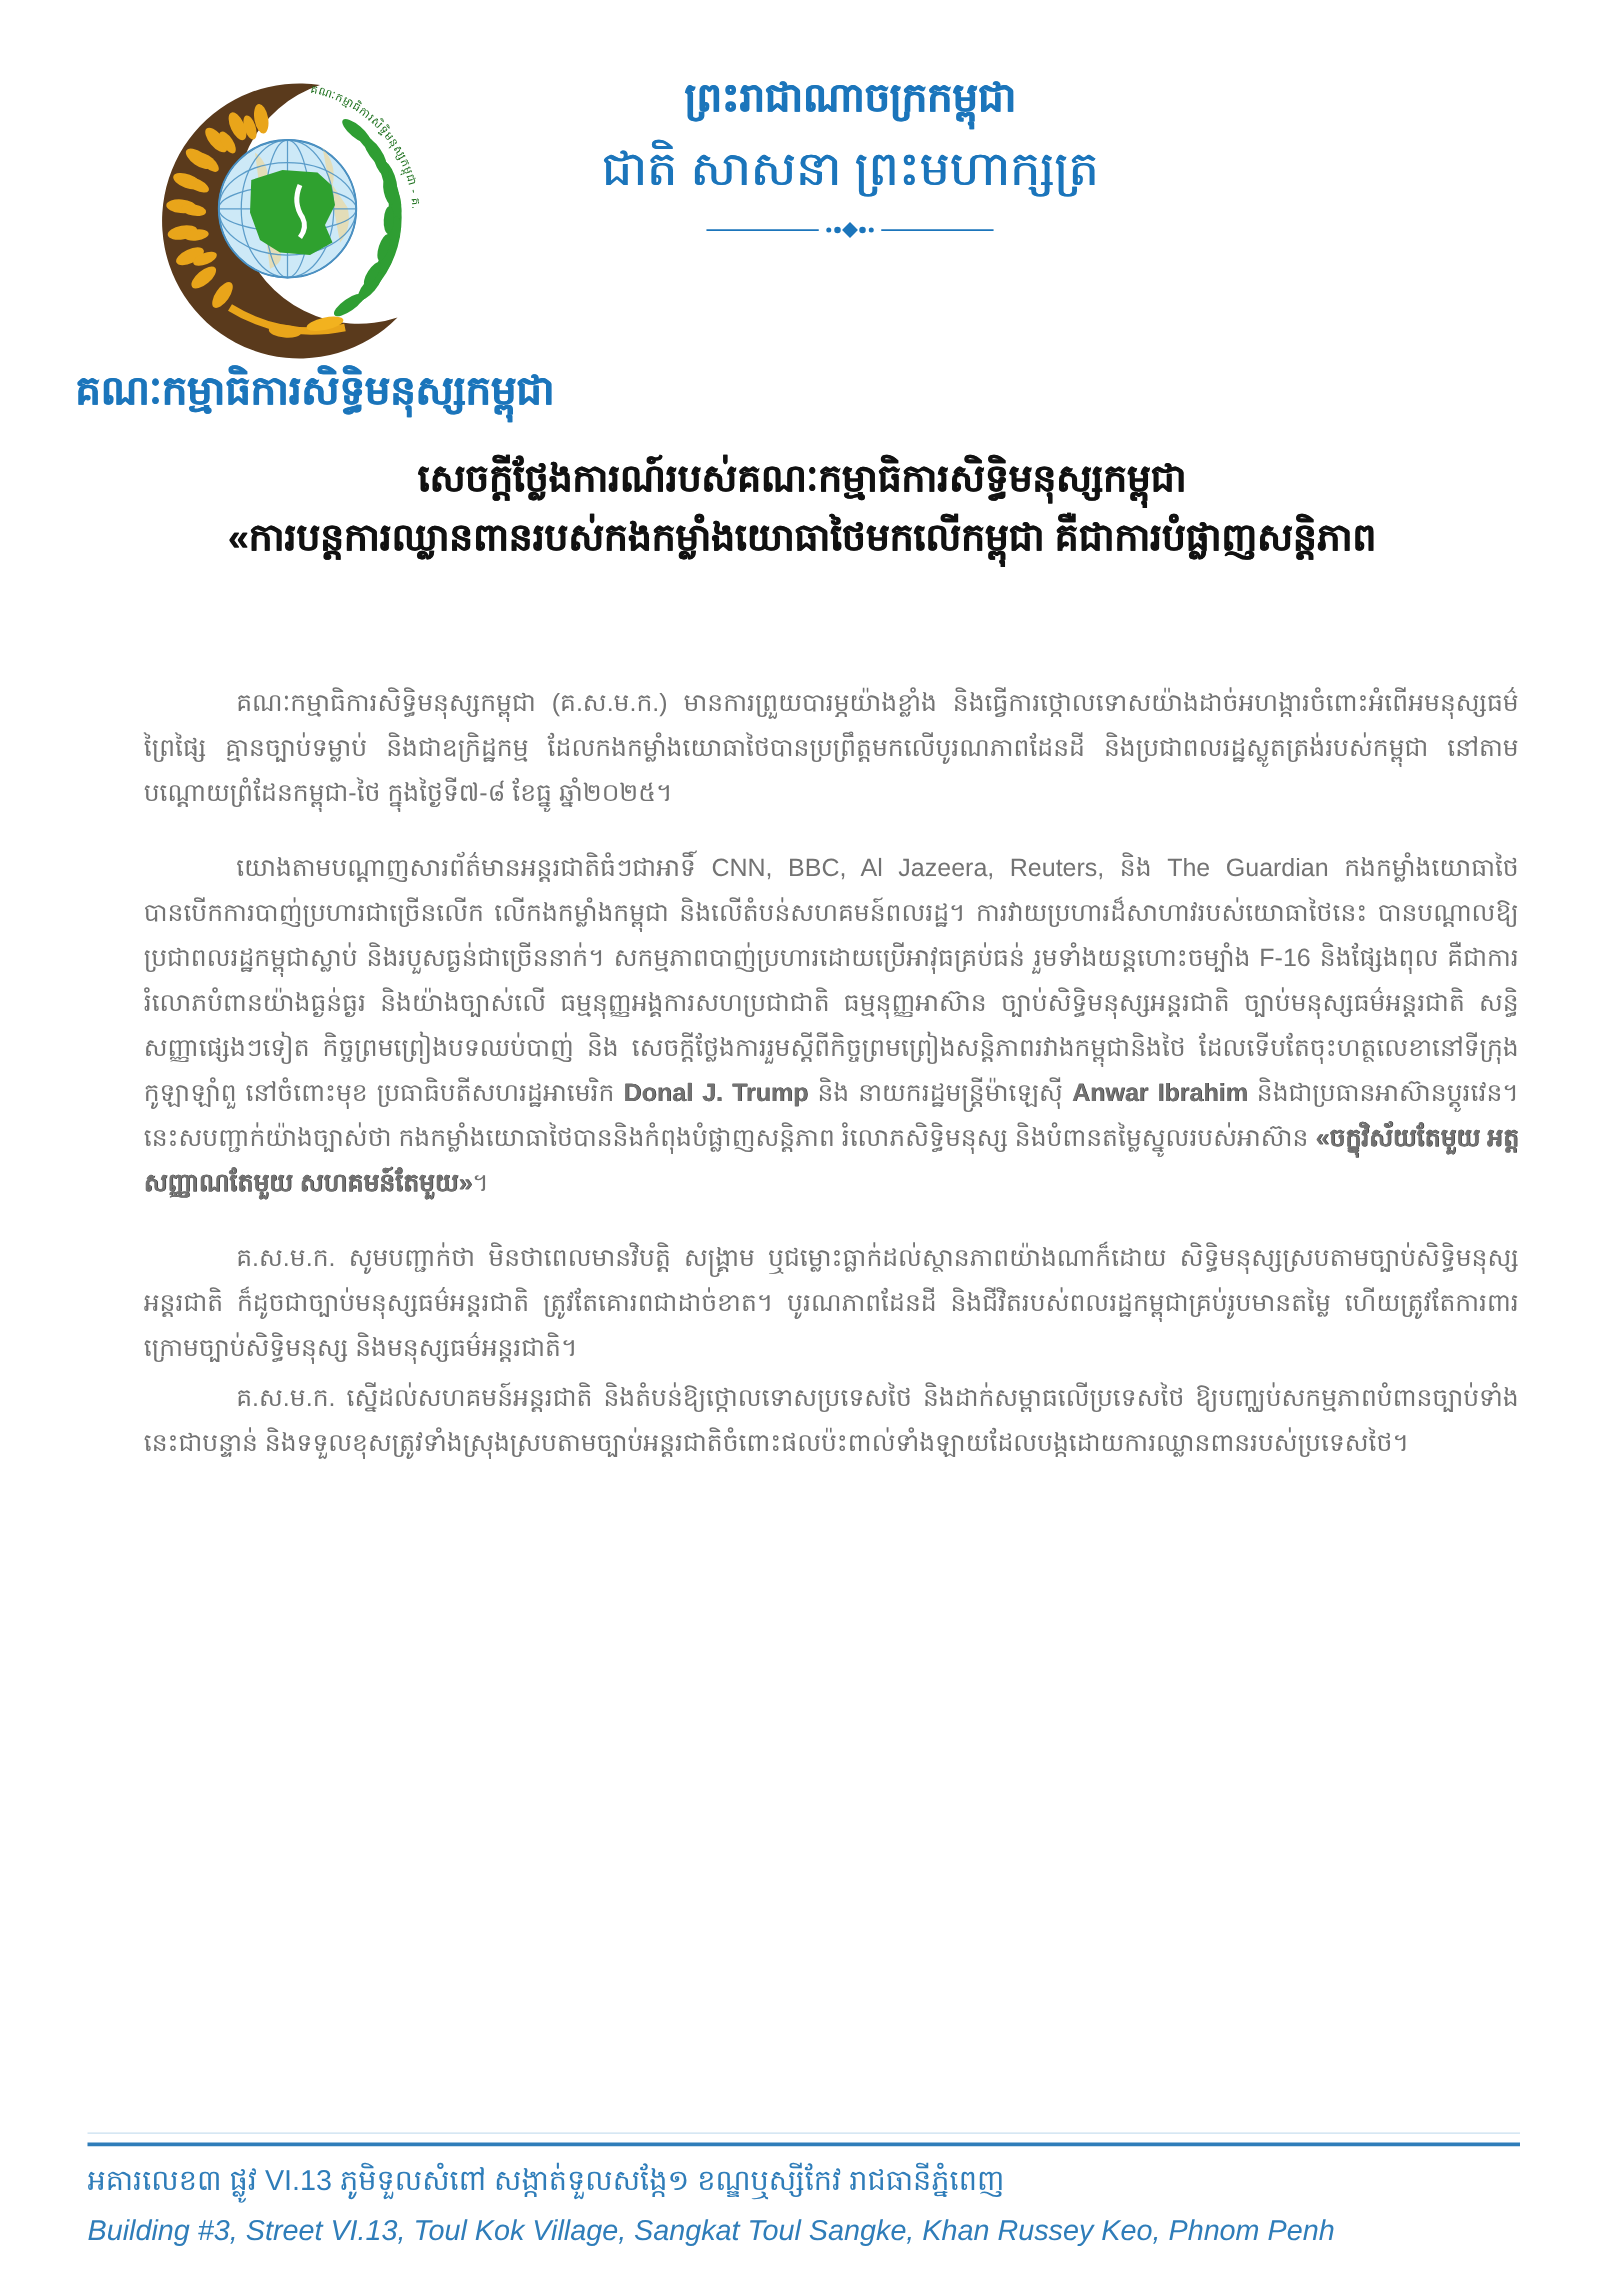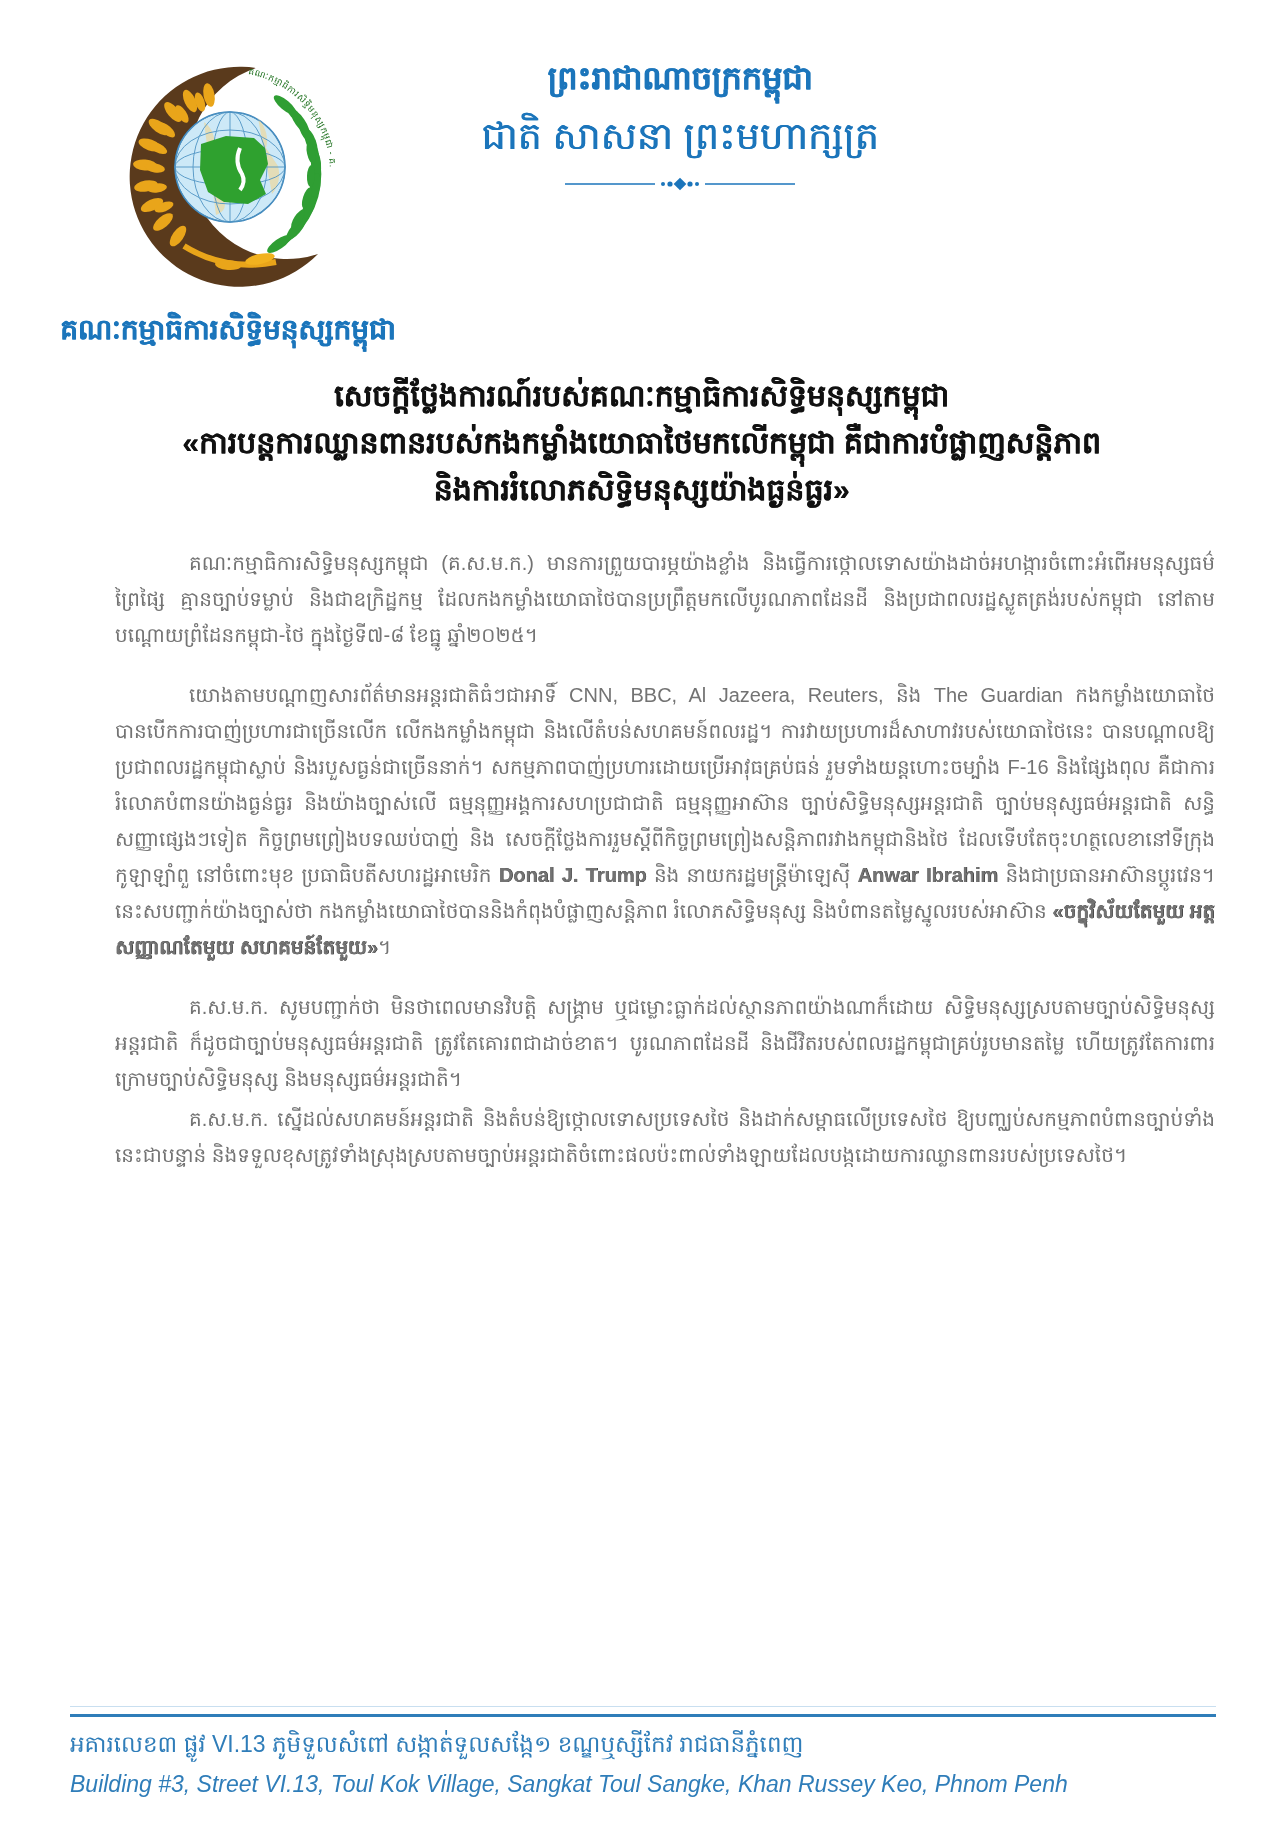--- a/index.html
+++ b/index.html
@@ -16,27 +16,26 @@
     position:absolute;left:380px;top:52px;width:600px;
     text-align:center;color:#1b75bb;
   }
   .kingdom-line1{font-size:32px;font-weight:bold;line-height:52px;
     text-shadow:0.6px 0 0 #1b75bb;}
   .kingdom-line2{font-size:38px;font-weight:normal;line-height:52px;margin-top:6px;
     text-shadow:0.6px 0 0 #1b75bb;}
   .ornament{margin-top:14px;}
   .org-name{
     position:absolute;left:60px;top:292px;width:560px;
-    font-size:28px;font-weight:bold;color:#1b75bb;
+    font-size:32px;font-weight:bold;color:#1b75bb;
     text-shadow:0.6px 0 0 #1b75bb;
-    margin-top:20px;
   }
   
   .title-block{
-    position:absolute;left:70px;top:372px;width:1143px;
+    position:absolute;left:70px;top:360px;width:1143px;
     text-align:center;color:#111111;font-weight:bold;
   }
   .title-line{font-size:30px;line-height:47px;text-shadow:0.4px 0 0 #111;}
   
   .body-text{
     position:absolute;left:115px;top:545px;width:1100px;
   }
   .para{
     margin:0 0 24px 0;
     text-align:justify;
@@ -157,21 +156,20 @@
         <circle cx="132" cy="8" r="2" fill="#1b75bb"></circle>
       </svg>
     </div>
   </div>
 
   <div class="org-name">គណៈកម្មាធិការសិទ្ធិមនុស្សកម្ពុជា</div>
 
   <div class="title-block">
     <div class="title-line">សេចក្តីថ្លែងការណ៍របស់គណៈកម្មាធិការសិទ្ធិមនុស្សកម្ពុជា</div>
     <div class="title-line">«ការបន្តការឈ្លានពានរបស់កងកម្លាំងយោធាថៃមកលើកម្ពុជា គឺជាការបំផ្លាញសន្តិភាព</div>
-    <div class="title-line">និងការរំលោភសិទ្ធិមនុស្សយ៉ាងធ្ងន់ធ្ងរ»</div>
   </div>
 
   <div class="body-text">
       <p class="para"><span>គណៈកម្មាធិការសិទ្ធិមនុស្សកម្ពុជា (គ.ស.ម.ក.) មានការព្រួយបារម្ភយ៉ាងខ្លាំង និងធ្វើការថ្កោលទោសយ៉ាងដាច់អហង្ការចំពោះអំពើអមនុស្សធម៌ ព្រៃផ្សៃ គ្មានច្បាប់ទម្លាប់ និងជាឧក្រិដ្ឋកម្ម ដែលកងកម្លាំងយោធាថៃបានប្រព្រឹត្តមកលើបូរណភាពដែនដី និងប្រជាពលរដ្ឋស្លូតត្រង់របស់កម្ពុជា នៅតាមបណ្តោយព្រំដែនកម្ពុជា-ថៃ ក្នុងថ្ងៃទី៧-៨ ខែធ្នូ ឆ្នាំ២០២៥។</span></p>
       <p class="para"><span>យោងតាមបណ្តាញសារព័ត៌មានអន្តរជាតិធំៗជាអាទិ៍ CNN, BBC, Al Jazeera, Reuters, និង The Guardian កងកម្លាំងយោធាថៃបានបើកការបាញ់ប្រហារជាច្រើនលើក លើកងកម្លាំងកម្ពុជា និងលើតំបន់សហគមន៍ពលរដ្ឋ។ ការវាយប្រហារដ៏សាហាវរបស់យោធាថៃនេះ បានបណ្តាលឱ្យប្រជាពលរដ្ឋកម្ពុជាស្លាប់ និងរបួសធ្ងន់ជាច្រើននាក់។ សកម្មភាពបាញ់ប្រហារដោយប្រើអាវុធគ្រប់ធន់ រួមទាំងយន្តហោះចម្បាំង F-16 និងផ្សែងពុល គឺជាការរំលោភបំពានយ៉ាងធ្ងន់ធ្ងរ និងយ៉ាងច្បាស់លើ ធម្មនុញ្ញអង្គការសហប្រជាជាតិ ធម្មនុញ្ញអាស៊ាន ច្បាប់សិទ្ធិមនុស្សអន្តរជាតិ ច្បាប់មនុស្សធម៌អន្តរជាតិ សន្ធិសញ្ញាផ្សេងៗទៀត កិច្ចព្រមព្រៀងបទឈប់បាញ់ និង សេចក្តីថ្លែងការរួមស្តីពីកិច្ចព្រមព្រៀងសន្តិភាពរវាងកម្ពុជានិងថៃ ដែលទើបតែចុះហត្ថលេខានៅទីក្រុងកូឡាឡាំពួ នៅចំពោះមុខ ប្រធាធិបតីសហរដ្ឋអាមេរិក </span><span class="b">Donal J. Trump</span><span> និង នាយករដ្ឋមន្ត្រីម៉ាឡេស៊ី </span><span class="b">Anwar Ibrahim</span><span> និងជាប្រធានអាស៊ានប្តូរវេន។ នេះសបញ្ជាក់យ៉ាងច្បាស់ថា កងកម្លាំងយោធាថៃបាននិងកំពុងបំផ្លាញសន្តិភាព រំលោភសិទ្ធិមនុស្ស និងបំពានតម្លៃស្នូលរបស់អាស៊ាន </span><span class="b">«ចក្ខុវិស័យតែមួយ អត្តសញ្ញាណតែមួយ សហគមន៍តែមួយ»</span><span>។</span></p>
       <p class="para"><span>គ.ស.ម.ក. សូមបញ្ជាក់ថា មិនថាពេលមានវិបត្តិ សង្គ្រាម ឬជម្លោះធ្លាក់ដល់ស្ថានភាពយ៉ាងណាក៏ដោយ សិទ្ធិមនុស្សស្របតាមច្បាប់សិទ្ធិមនុស្សអន្តរជាតិ ក៏ដូចជាច្បាប់មនុស្សធម៌អន្តរជាតិ ត្រូវតែគោរពជាដាច់ខាត។ បូរណភាពដែនដី និងជីវិតរបស់ពលរដ្ឋកម្ពុជាគ្រប់រូបមានតម្លៃ ហើយត្រូវតែការពារក្រោមច្បាប់សិទ្ធិមនុស្ស និងមនុស្សធម៌អន្តរជាតិ។</span></p>
       <p class="para"><span>គ.ស.ម.ក. ស្នើដល់សហគមន៍អន្តរជាតិ និងតំបន់ឱ្យថ្កោលទោសប្រទេសថៃ និងដាក់សម្ពាធលើប្រទេសថៃ ឱ្យបញ្ឈប់សកម្មភាពបំពានច្បាប់ទាំងនេះជាបន្ទាន់ និងទទួលខុសត្រូវទាំងស្រុងស្របតាមច្បាប់អន្តរជាតិចំពោះផលប៉ះពាល់ទាំងឡាយដែលបង្កដោយការឈ្លានពានរបស់ប្រទេសថៃ។</span></p>
     </div>
 
   <div class="footer-rule"></div>

